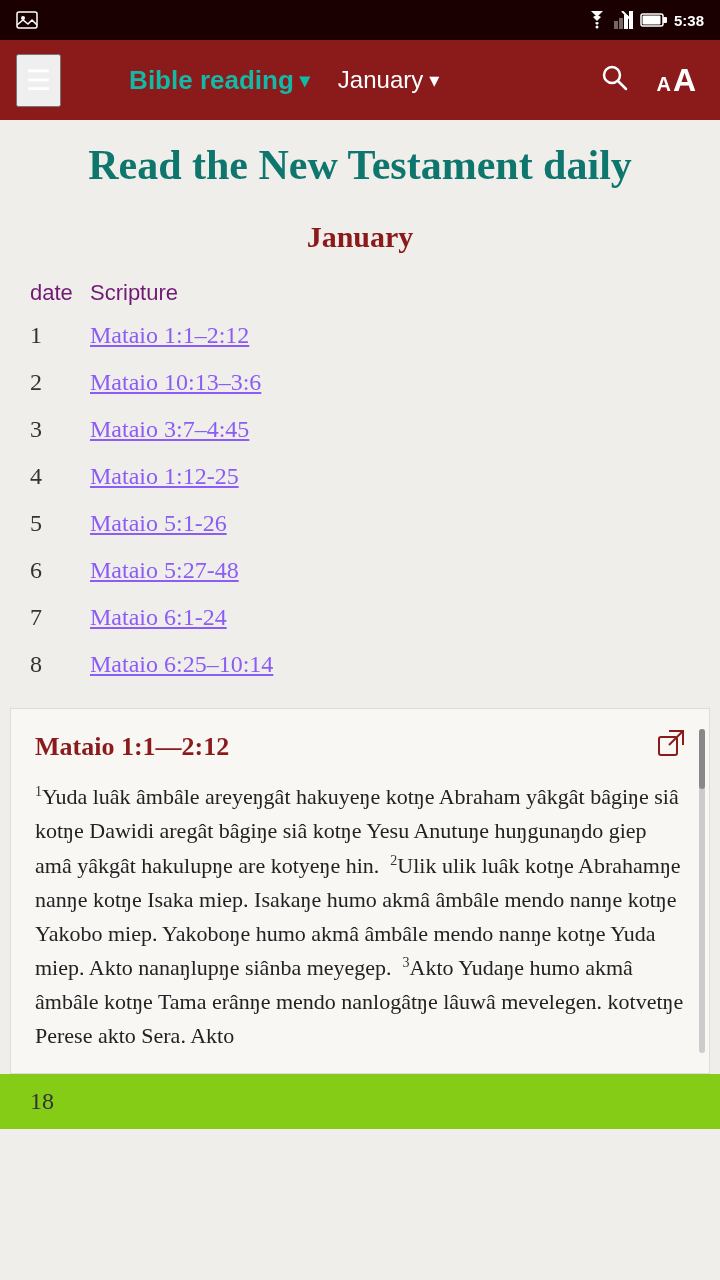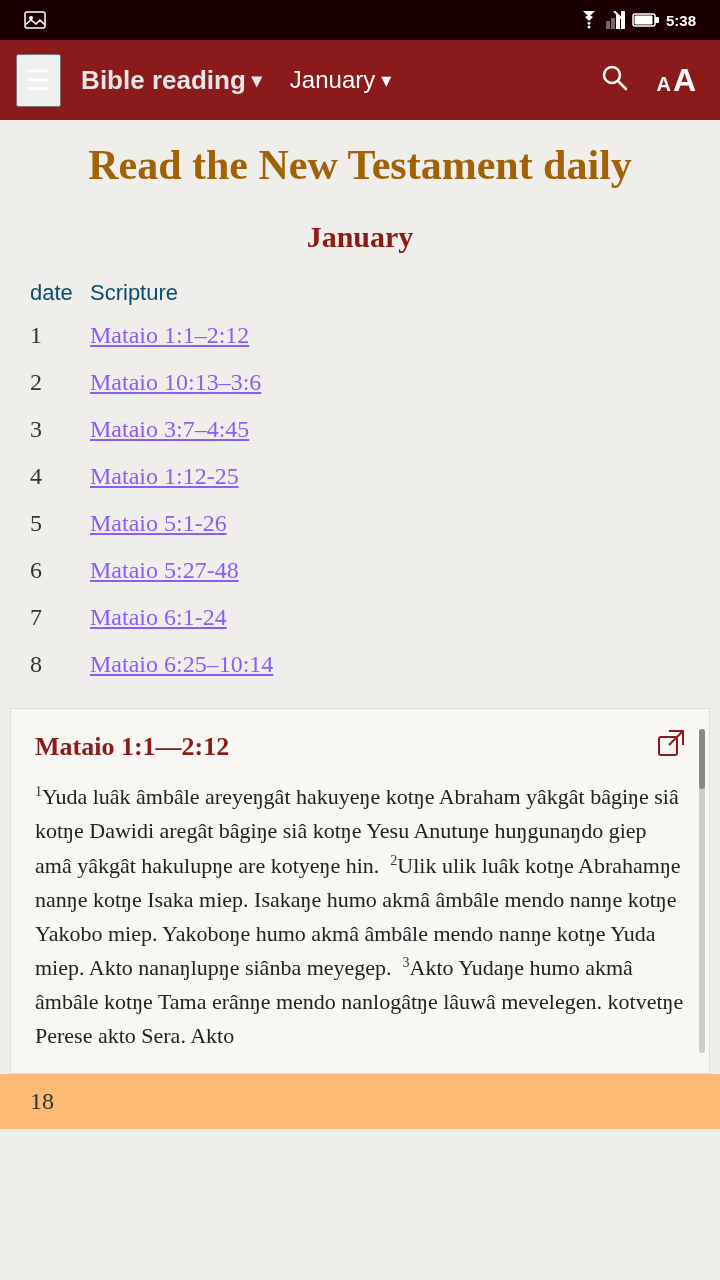--- a/index.html
+++ b/index.html
@@ -13,21 +13,21 @@
       overflow-x: hidden;
     }
 
     
     .status-bar {
       background: #1a0000;
       height: 40px;
       display: flex;
       align-items: center;
       justify-content: space-between;
-      padding: 0 24px;
+      padding: 0 16px;
       color: white;
       font-size: 14px;
       font-family: sans-serif;
     }
     .status-left {
       display: flex;
       align-items: center;
       gap: 6px;
     }
     .status-right {
@@ -51,28 +51,29 @@
     .toolbar-menu-icon {
       font-size: 28px;
       color: white;
       cursor: pointer;
       padding: 8px;
     }
     .toolbar-title-btn {
       display: flex;
       align-items: center;
       gap: 6px;
-      color: #e5e5e5;
+      color: #14b8a6;
       font-size: 26px;
       font-weight: bold;
       font-family: sans-serif;
       cursor: pointer;
       background: none;
       border: none;
       padding: 4px 8px;
+      margin-left: 48px;
     }
     .toolbar-title-btn .dropdown-arrow {
       font-size: 20px;
     }
     .toolbar-month-btn {
       display: flex;
       align-items: center;
       gap: 6px;
       color: white;
       font-size: 24px;
@@ -117,21 +118,21 @@
     }
 
     
     .main-content {
       padding: 20px 30px;
       background: #f0eeea;
     }
 
     .page-title {
       text-align: center;
-      color: #a16207;
+      color: #0f766e;
       font-size: 42px;
       font-weight: bold;
       line-height: 1.2;
       margin-bottom: 30px;
       font-family: serif;
     }
 
     .month-heading {
       text-align: center;
       color: #8b1a1a;
@@ -140,21 +141,21 @@
       margin-bottom: 20px;
       font-family: serif;
     }
 
     
     .reading-table {
       width: 100%;
       border-collapse: collapse;
     }
     .reading-table thead tr th {
-      color: #0c4a6e;
+      color: #701a75;
       font-size: 22px;
       font-family: sans-serif;
       font-weight: normal;
       text-align: left;
       padding: 6px 0;
       border-bottom: none;
     }
     .reading-table thead tr th:first-child {
       width: 60px;
     }
@@ -232,21 +233,21 @@
       border-radius: 3px;
       position: absolute;
       top: 0;
     }
 
     
     .bottom-row {
       display: flex;
       align-items: center;
       padding: 14px 30px;
-      background: #fdba74;
+      background: #84cc16;
       gap: 0;
     }
     .bottom-row-num {
       width: 60px;
       font-size: 24px;
       color: #333;
       font-family: serif;
     }
     .bottom-row-link {
       color: #8b1a1a;

